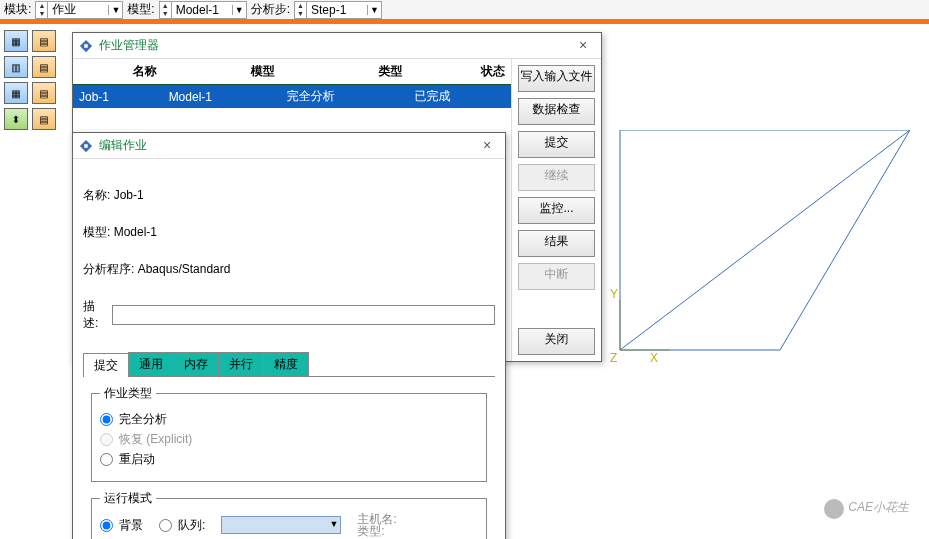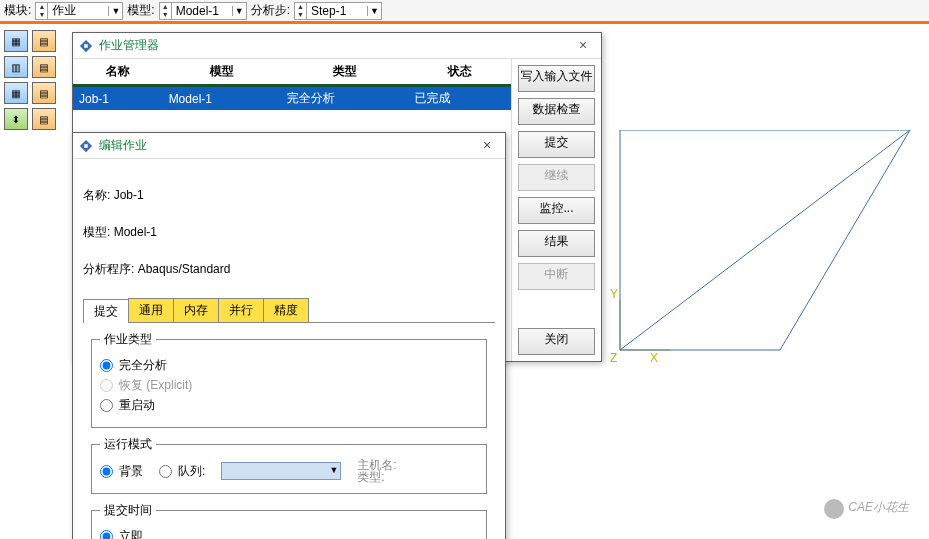--- a/index.html
+++ b/index.html
@@ -1,19 +1,19 @@
 <!DOCTYPE html>
 <html><head>
 <meta charset="utf-8">
 <style>
 * { box-sizing: border-box; margin: 0; padding: 0; font-family: "Microsoft YaHei", "SimSun", Arial, sans-serif; font-size: 12px; }
 body { background: #fff; width: 929px; height: 539px; overflow: hidden; position: relative; }
 
 
-.topbar { height: 24px; background: #f5f5f5; border-bottom: 3px solid #f97316; display: flex; align-items: center; padding: 0 4px; gap: 4px; }
+.topbar { height: 24px; background: #f5f5f5; border-bottom: 5px solid #f97316; display: flex; align-items: center; padding: 0 4px; gap: 4px; }
 .topbar label { color: #000; }
 .combo { display: flex; align-items: center; border: 1px solid #a0a0a0; background: #fff; height: 18px; }
 .combo .spin { width: 12px; display: flex; flex-direction: column; border-right: 1px solid #a0a0a0; }
 .combo .spin span { height: 8px; font-size: 7px; line-height: 7px; text-align: center; color: #333; cursor: pointer; }
 .combo .val { padding: 0 4px; min-width: 60px; }
 .combo .dd { width: 14px; text-align: center; border-left: 1px solid #a0a0a0; cursor: pointer; font-size: 9px; }
 
 
 .leftstrip { position: absolute; left: 4px; top: 30px; width: 60px; display: flex; flex-wrap: wrap; gap: 4px; }
 .leftstrip .ic { width: 24px; height: 22px; border: 1px solid #666; display: flex; align-items: center; justify-content: center; font-size: 10px; cursor: pointer; }
@@ -32,34 +32,34 @@
 .win .titlebar { height: 26px; background: #fff; border-bottom: 1px solid #ddd; display: flex; align-items: center; padding: 0 6px; gap: 6px; }
 .win .titlebar .logo { width: 14px; height: 14px; }
 .win .titlebar .ttl { flex: 1; color: #15803d; }
 .win .titlebar .closebtn { width: 24px; height: 18px; text-align: center; cursor: pointer; color: #555; font-size: 14px; }
 
 
 #jobmgr { left: 72px; top: 32px; width: 530px; height: 330px; }
 #jobmgr .body { display: flex; height: calc(100% - 26px); }
 #jobmgr .listarea { flex: 1; }
 #jobmgr table { width: 100%; border-collapse: collapse; }
-#jobmgr th { text-align: center; font-weight: bold; padding: 4px 6px; border-bottom: 3px solid #14532d; background: #fff; }
+#jobmgr th { text-align: right; font-weight: bold; padding: 4px 6px; border-bottom: 1px solid #14532d; background: #fff; }
 #jobmgr td { padding: 3px 6px; }
 #jobmgr tr.selected td { background: #1060c0; color: #fff; }
 #jobmgr .btncol { width: 90px; padding: 6px; display: flex; flex-direction: column; gap: 6px; border-left: 1px solid #ddd; }
 .wbtn { height: 27px; border: 1px solid #8a8a8a; background: linear-gradient(#f8f8f8,#e4e4e4); text-align: center; line-height: 20px; cursor: pointer; }
 .wbtn.disabled { color: #9a9a9a; background: #eee; border-color:#bbb; cursor: default; }
 
 
 #editjob { left: 72px; top: 132px; width: 434px; height: 420px; }
 #editjob .content { padding: 8px 10px; }
 #editjob .row { margin: 20px 0; }
 #editjob .descinput { width: 100%; height: 20px; border: 1px solid #888; }
 .tabs { display: flex; border-bottom: 1px solid #888; margin-top: 8px; }
-.tab { padding: 3px 10px; border: 1px solid #888; border-bottom: none; margin-right: -1px; background: #fde047; cursor: pointer; }
+.tab { padding: 3px 10px; border: 1px solid #888; border-bottom: none; margin-right: -1px; background: #14b8a6; cursor: pointer; }
 .tab.active { background: #fff; position: relative; top: 1px; }
 fieldset { border: 1px solid #888; margin: 8px 8px; padding: 6px 8px 10px; }
 legend { padding: 0 4px; }
 .radio-row { display:flex; align-items:center; gap:4px; margin:3px 0;}
 .radio-row input[type=radio]{margin-right:2px;}
 .radio-row.disabled { color:#999;}
 .queuebox { width:120px; height:18px; background:#cfe0f2; border:1px solid #7a9ac0; display:inline-block; vertical-align:middle;}
 .qsub{color:#888; font-size:11px; line-height:12px;}
 </style>
 </head>
@@ -172,20 +172,24 @@
         <polygon points="8,1 15,8 8,15 1,8" fill="#3b6fb5"></polygon>
         <rect x="6" y="6" width="4" height="4" fill="#fff"></rect>
       </svg>
     <span class="ttl">编辑作业</span>
     <span class="closebtn">×</span>
   </div>
   <div class="content">
     <div class="row"><span>名称:</span> <span>Job-1</span></div>
     <div class="row"><span>模型:</span> <span>Model-1</span></div>
     <div class="row"><span>分析程序:</span> <span>Abaqus/Standard</span></div>
+    <div class="row" style="display:flex;align-items:center;gap:4px;">
+      <span>描述:</span>
+      <input class="descinput" value="" style="">
+    </div>
 
     <div class="tabs">
       <div class="tab active">提交</div>
       <div class="tab">通用</div>
       <div class="tab">内存</div>
       <div class="tab">并行</div>
       <div class="tab">精度</div>
     </div>
 
     <fieldset>

